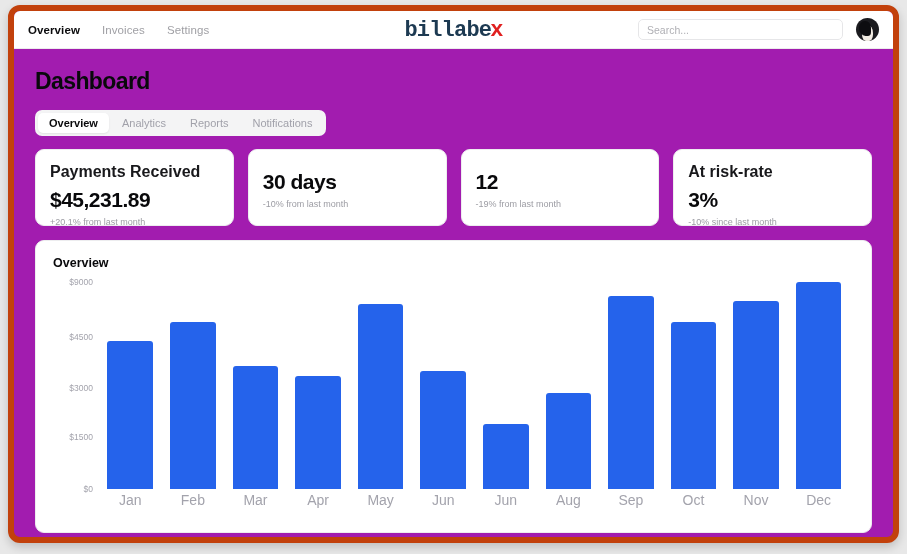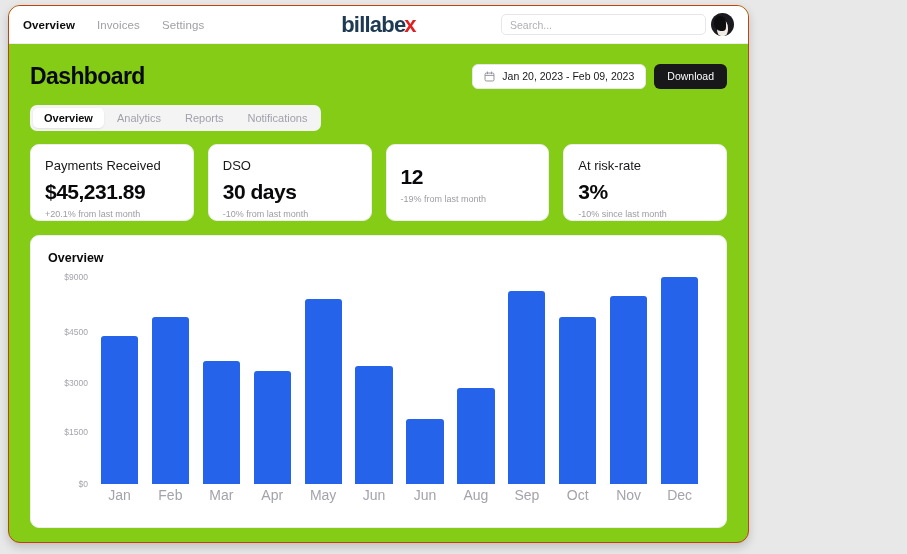--- a/index.html
+++ b/index.html
@@ -5,23 +5,23 @@
   * { box-sizing: border-box; margin: 0; padding: 0; }
   html, body {
     width: 907px; height: 554px;
     background: #e8e8e8;
     font-family: "Liberation Sans", sans-serif;
     overflow: hidden;
   }
   #window {
     position: absolute;
     left: 8px; top: 5px;
-    width: 741px; height: 538px;
-    background: #84cc16;
-    border: 1px solid #c2410c;
+    width: 891px; height: 538px;
+    background: #a21caf;
+    border: 6px solid #c2410c;
     border-radius: 12px;
     box-shadow: 0 4px 10px rgba(0,0,0,0.18);
     overflow: hidden;
   }
 
   
   #navbar {
     position: relative;
     height: 38px;
     border-bottom: 1px solid #ececec;
@@ -39,34 +39,34 @@
     white-space: nowrap;
   }
   .nav-link.active { color: #0b0b0d; font-weight: bold; }
 
   #logo {
     position: absolute;
     left: 50%; top: 50%;
     transform: translate(-50%, -50%);
     display: flex;
     align-items: baseline;
-    font-family: Liberation Sans, sans-serif;
+    font-family: Liberation Mono, monospace;
     font-size: 22px;
     font-weight: bold;
     letter-spacing: -0.8px;
     cursor: pointer;
   }
   #logo .mark-main { color: #1d3a52; }
   #logo .mark-x { color: #e02020; margin-left: -1px; }
 
   #nav-right {
     margin-left: auto;
     display: flex;
     align-items: center;
-    gap: 5px;
+    gap: 13px;
   }
   #search-input {
     width: 205px;
     height: 21px;
     border: 1px solid #e6e6e8;
     border-radius: 5px;
     font-size: 10.5px;
     color: #1a1a1a;
     padding: 0 8px;
     font-family: "Liberation Sans", sans-serif;
@@ -178,23 +178,23 @@
     gap: 14px;
   }
   .stat-card {
     background: #fff;
     border: 1px solid #ededef;
     border-radius: 9px;
     padding: 13px 14px 14px 14px;
     height: 77px;
   }
   .stat-label {
-    font-size: 13px;
+    font-size: 16px;
     color: #18181b;
-    font-weight: 400;
+    font-weight: 700;
   }
   .stat-value {
     font-size: 21px;
     font-weight: bold;
     color: #09090b;
     letter-spacing: -0.5px;
     margin-top: 7px;
   }
   .stat-delta {
     font-size: 9px;
@@ -290,49 +290,36 @@
         <div class="face"></div>
         <div class="hair"></div>
       </div>
     </div>
   </div>
 
   <div id="page">
 
     <div id="page-head">
       <div id="page-title">Dashboard</div>
-      <div id="head-actions">
-        <div id="date-range">
-          <svg width="11" height="11" viewBox="0 0 16 16">
-            <rect x="1.5" y="3" width="13" height="11.5" rx="1.8" fill="none" stroke="#8a8a91" stroke-width="1.3"></rect>
-            <line x1="1.5" y1="6.4" x2="14.5" y2="6.4" stroke="#8a8a91" stroke-width="1.3"></line>
-            <line x1="5" y1="1.4" x2="5" y2="4" stroke="#8a8a91" stroke-width="1.3" stroke-linecap="round"></line>
-            <line x1="11" y1="1.4" x2="11" y2="4" stroke="#8a8a91" stroke-width="1.3" stroke-linecap="round"></line>
-          </svg>
-          <span>Jan 20, 2023 - Feb 09, 2023</span>
-        </div>
-        <button id="download-btn">Download</button>
-      </div>
     </div>
 
     <div id="tabs">
       <div class="tab active">Overview</div>
       <div class="tab">Analytics</div>
       <div class="tab">Reports</div>
       <div class="tab">Notifications</div>
     </div>
 
     <div id="stats">
       <div class="stat-card">
         <div class="stat-label">Payments Received</div>
         <div class="stat-value">$45,231.89</div>
         <div class="stat-delta">+20.1% from last month</div>
       </div>
       <div class="stat-card">
-        <div class="stat-label">DSO</div>
         <div class="stat-value">30 days</div>
         <div class="stat-delta">-10% from last month</div>
       </div>
       <div class="stat-card">
         <div class="stat-value">12</div>
         <div class="stat-delta">-19% from last month</div>
       </div>
       <div class="stat-card">
         <div class="stat-label">At risk-rate</div>
         <div class="stat-value">3%</div>

